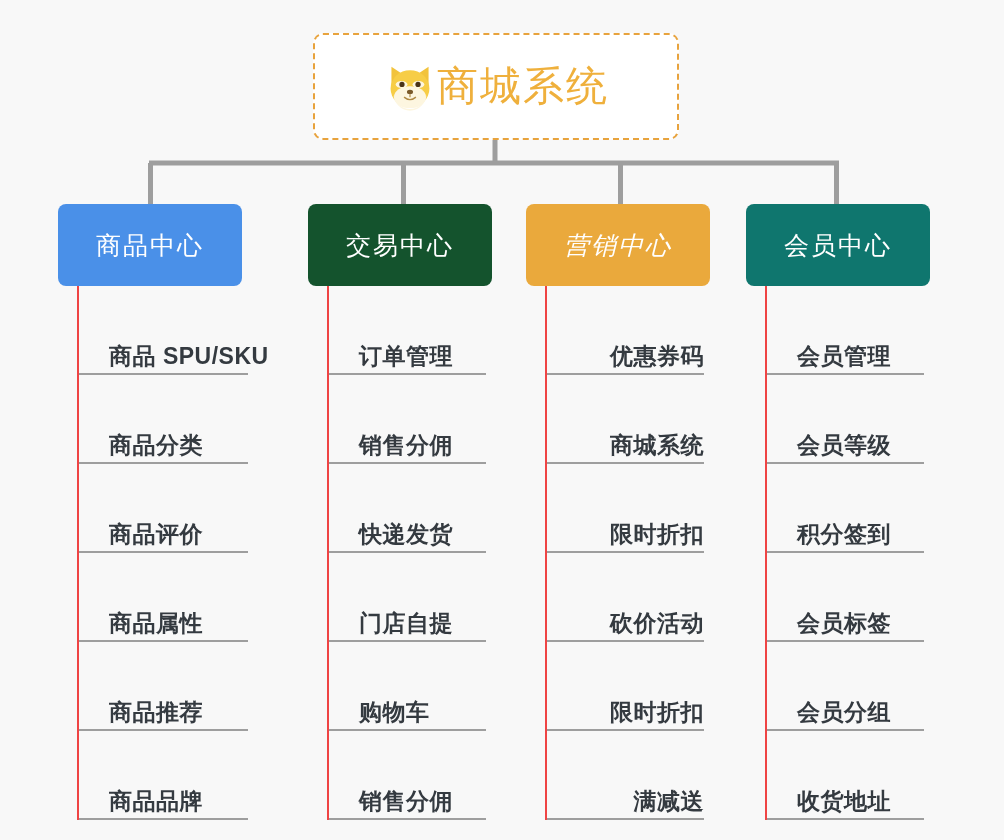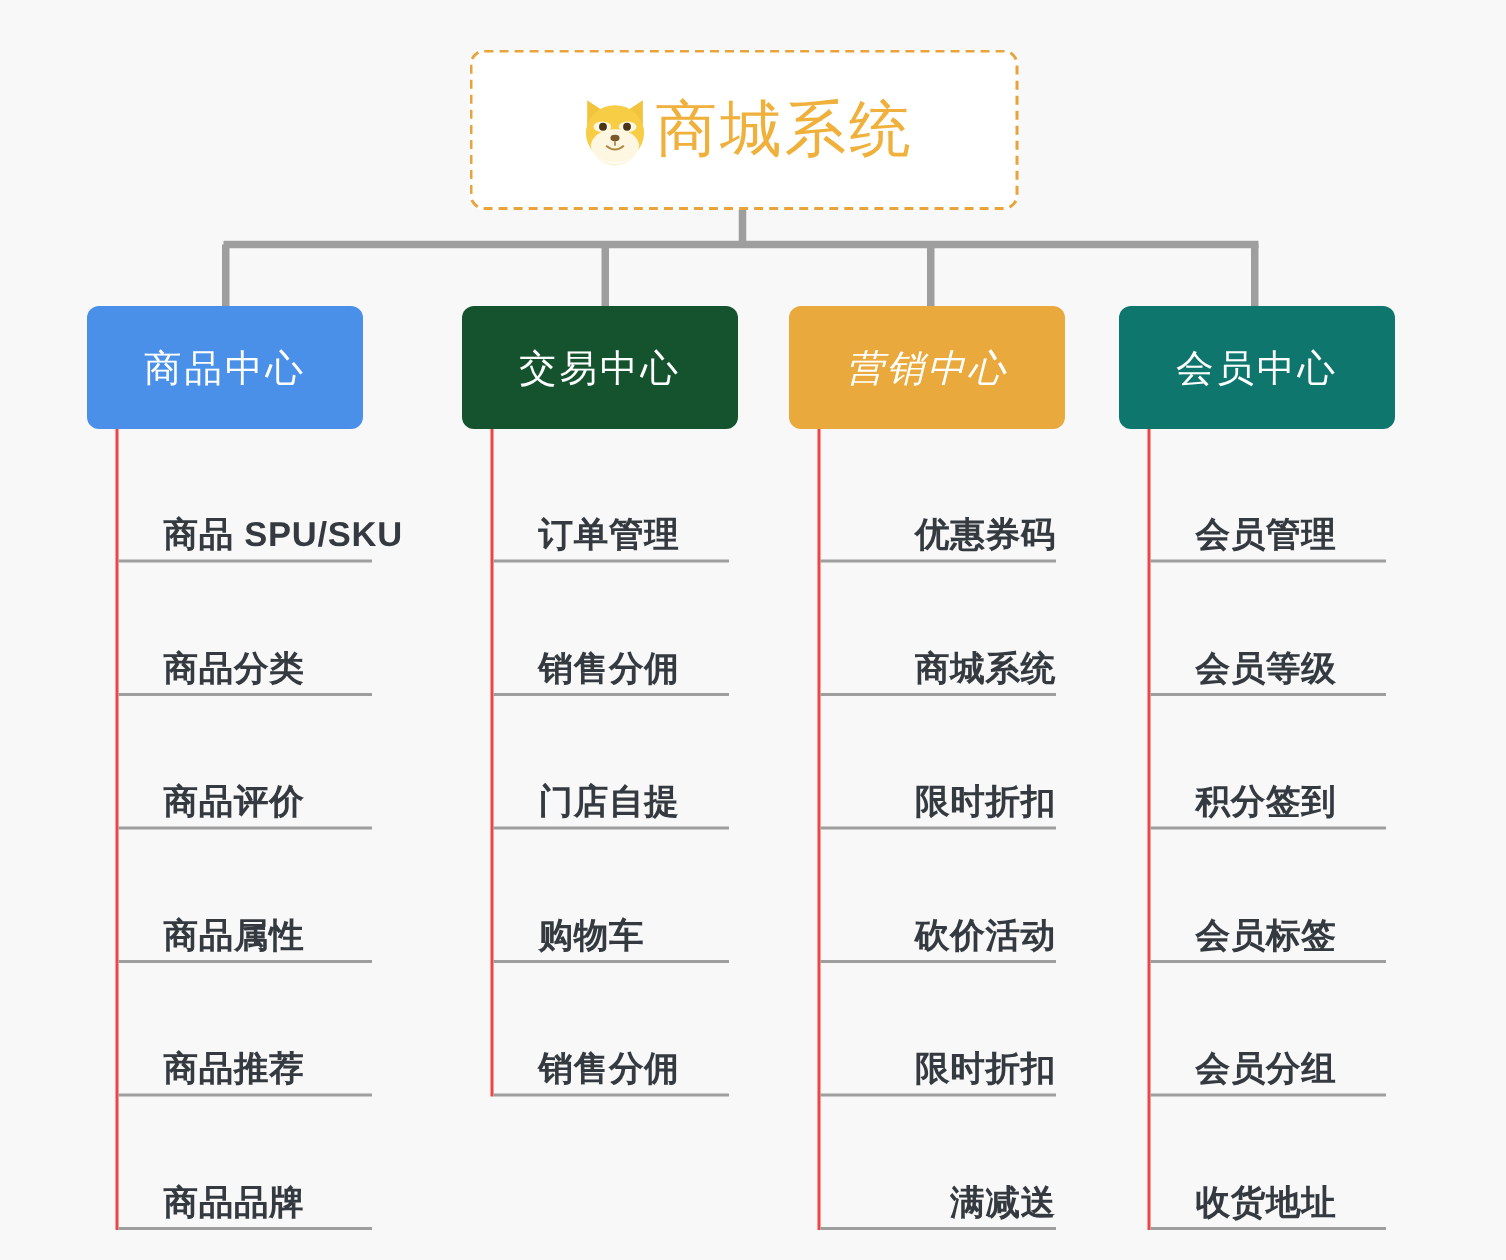--- a/index.html
+++ b/index.html
@@ -167,20 +167,23 @@
       <span>交易中心</span>
     </div>
     <div class="leaf-list">
       <div class="leaf-item">
           <span class="leaf-label">订单管理</span>
         </div>
       <div class="leaf-item">
           <span class="leaf-label">销售分佣</span>
         </div>
       <div class="leaf-item">
+          <span class="leaf-label">快递发货</span>
+        </div>
+      <div class="leaf-item">
           <span class="leaf-label">门店自提</span>
         </div>
       <div class="leaf-item">
           <span class="leaf-label">购物车</span>
         </div>
       <div class="leaf-item">
           <span class="leaf-label">销售分佣</span>
         </div>
     </div>
   </div>

